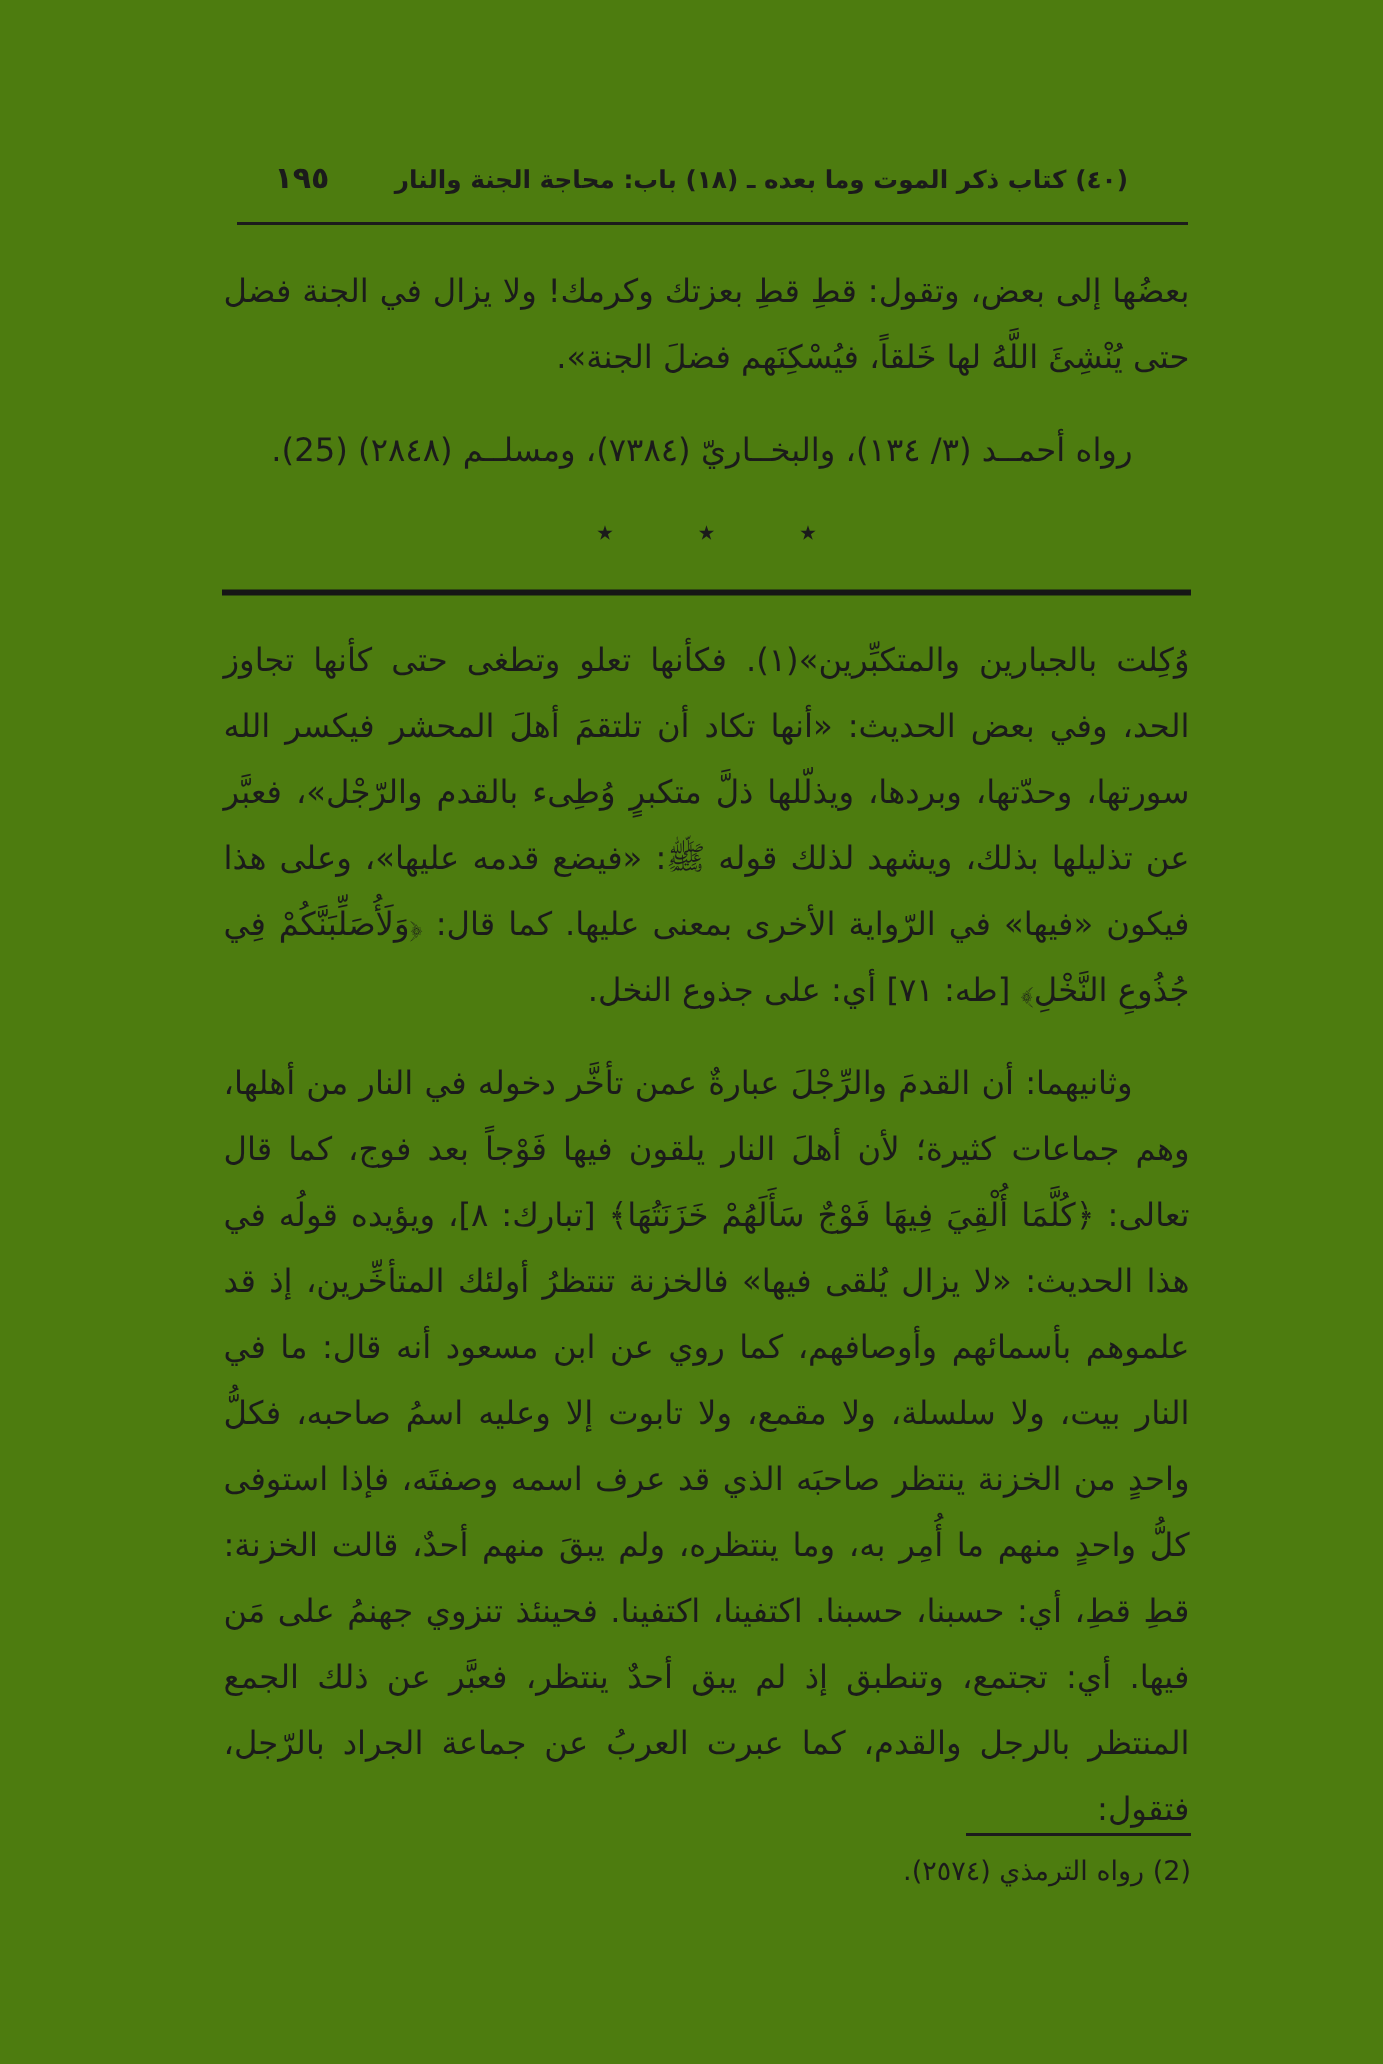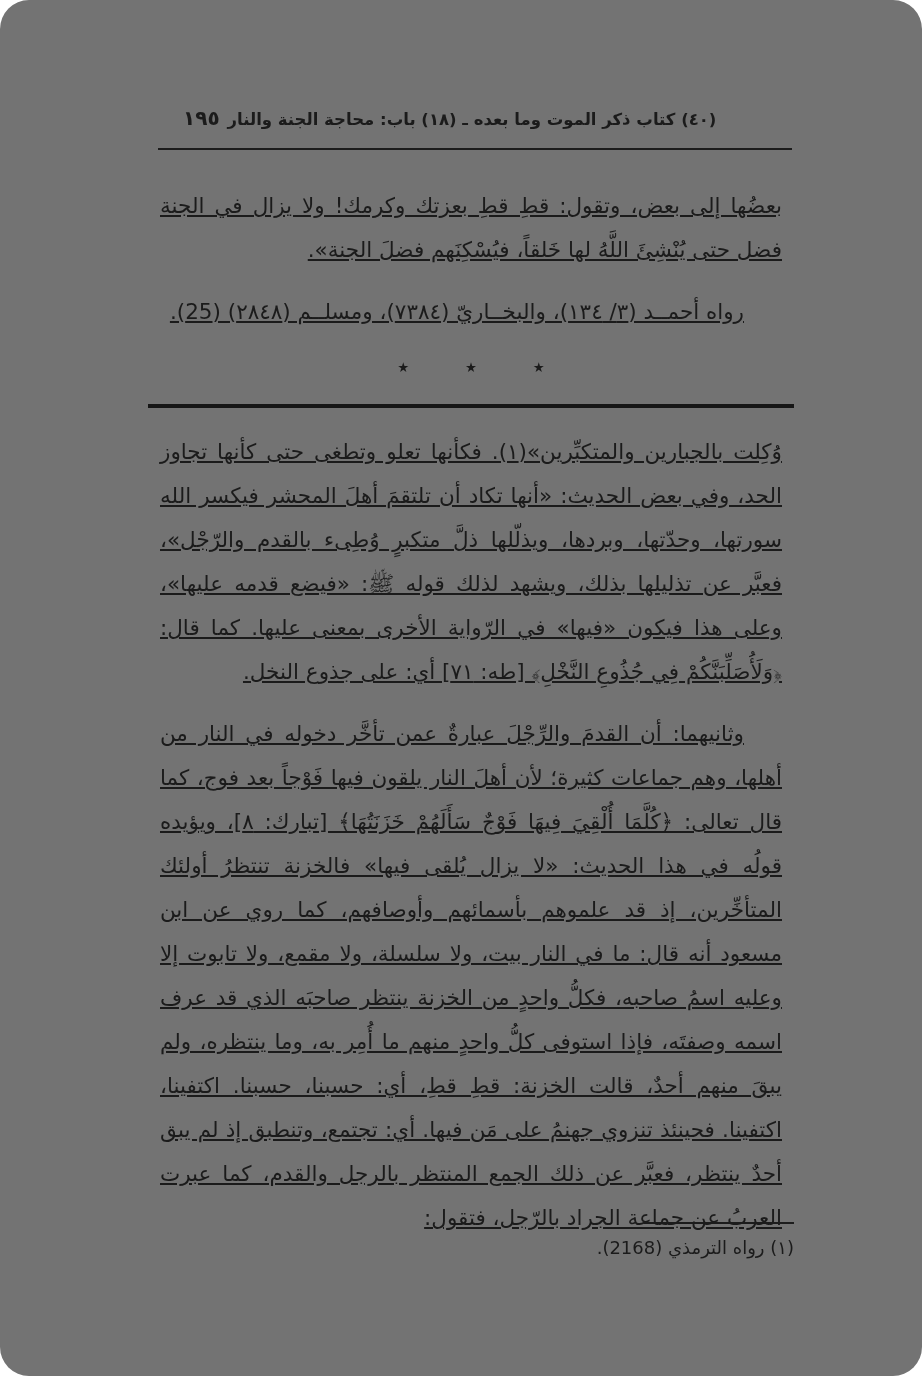--- a/index.html
+++ b/index.html
@@ -8,39 +8,37 @@
     width: 922px;
     height: 1376px;
     position: relative;
     font-family: "DejaVu Sans", sans-serif;
     color: #1b1b1b;
     direction: rtl;
   }
   .page {
     position: absolute;
     inset: 0;
-    background: #737373;
+    background: #4d7c0f;
     overflow: hidden;
-    border-radius: 29px;
   }
   
   .page-number {
     position: absolute;
     top: 106px;
     left: 183px;
     font-size: 20px;
     font-weight: bold;
     letter-spacing: 1px;
   }
   .header-title {
     position: absolute;
     top: 110px;
     right: 170px;
     width: 560px;
-    text-align: center;
     font-size: 16.5px;
     font-weight: bold;
     white-space: nowrap;
   }
   .header-rule {
     position: absolute;
     top: 148px;
     right: 130px;
     left: 158px;
     height: 2px;
@@ -50,21 +48,21 @@
   .body-text {
     position: absolute;
     top: 172px;
     right: 128px;
     left: 148px;
     font-size: 21.5px;
     line-height: 44px;
     text-align: justify;
     text-justify: inter-word;
   }
-  .para { margin: 12px; text-decoration: underline; }
+  .para { margin: 1px; }
   .para.spaced { margin-top: 18px; }
   .indent { text-indent: 38px; }
   .separator {
     margin: 16px 0 4px;
     text-align: center;
     font-size: 22px;
     font-weight: bold;
     word-spacing: 48px;
     line-height: 34px;
   }
@@ -114,16 +112,16 @@
     <div class="thick-rule"></div>
 
     <p class="para">وُكِلت بالجبارين والمتكبِّرين»(١). فكأنها تعلو وتطغى حتى كأنها تجاوز الحد، وفي بعض الحديث: «أنها تكاد أن تلتقمَ أهلَ المحشر فيكسر الله سورتها، وحدّتها، وبردها، ويذلّلها ذلَّ متكبرٍ وُطِىء بالقدم والرّجْل»، فعبَّر عن تذليلها بذلك، ويشهد لذلك قوله ﷺ: «فيضع قدمه عليها»، وعلى هذا فيكون «فيها» في الرّواية الأخرى بمعنى عليها. كما قال: ﴿وَلَأُصَلِّبَنَّكُمْ فِي جُذُوعِ النَّخْلِ﴾ [طه: ٧١] أي: على جذوع النخل.</p>
 
     <p class="para spaced indent">وثانيهما: أن القدمَ والرِّجْلَ عبارةٌ عمن تأخَّر دخوله في النار من أهلها، وهم جماعات كثيرة؛ لأن أهلَ النار يلقون فيها فَوْجاً بعد فوج، كما قال تعالى: ﴿كُلَّمَا أُلْقِيَ فِيهَا فَوْجٌ سَأَلَهُمْ خَزَنَتُهَا﴾ [تبارك: ٨]، ويؤيده قولُه في هذا الحديث: «لا يزال يُلقى فيها» فالخزنة تنتظرُ أولئك المتأخِّرين، إذ قد علموهم بأسمائهم وأوصافهم، كما روي عن ابن مسعود أنه قال: ما في النار بيت، ولا سلسلة، ولا مقمع، ولا تابوت إلا وعليه اسمُ صاحبه، فكلُّ واحدٍ من الخزنة ينتظر صاحبَه الذي قد عرف اسمه وصفتَه، فإذا استوفى كلُّ واحدٍ منهم ما أُمِر به، وما ينتظره، ولم يبقَ منهم أحدٌ، قالت الخزنة: قطِ قطِ، أي: حسبنا، حسبنا. اكتفينا، اكتفينا. فحينئذ تنزوي جهنمُ على مَن فيها. أي: تجتمع، وتنطبق إذ لم يبق أحدٌ ينتظر، فعبَّر عن ذلك الجمع المنتظر بالرجل والقدم، كما عبرت العربُ عن جماعة الجراد بالرّجل، فتقول:</p>
 
   </main>
 
   <footer class="footnote-area">
     <div class="footnote-rule"></div>
-    <p class="footnote">(١) رواه الترمذي (2168).</p>
+    <p class="footnote">(2) رواه الترمذي (٢٥٧٤).</p>
   </footer>
 
 </div>
 
 </body></html>

